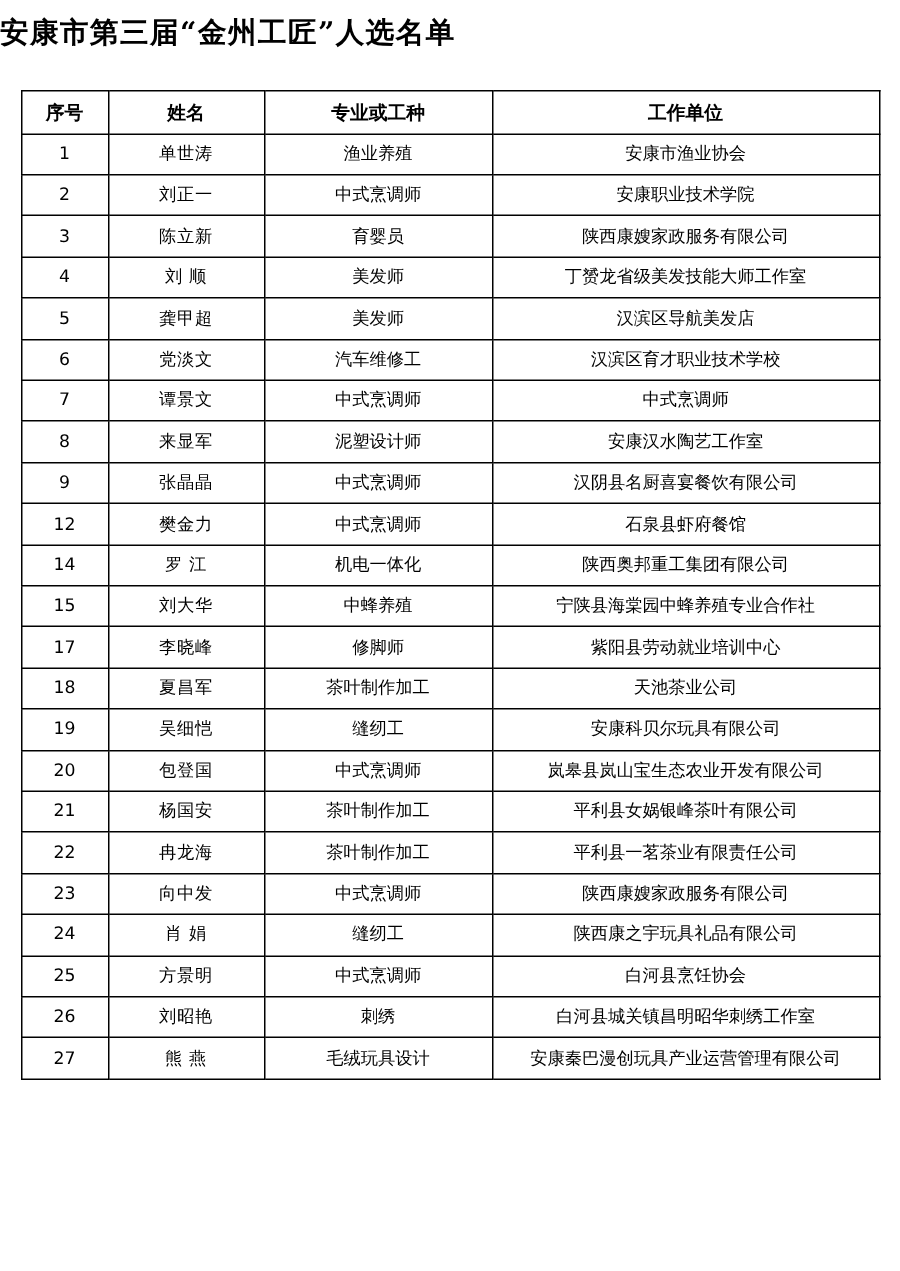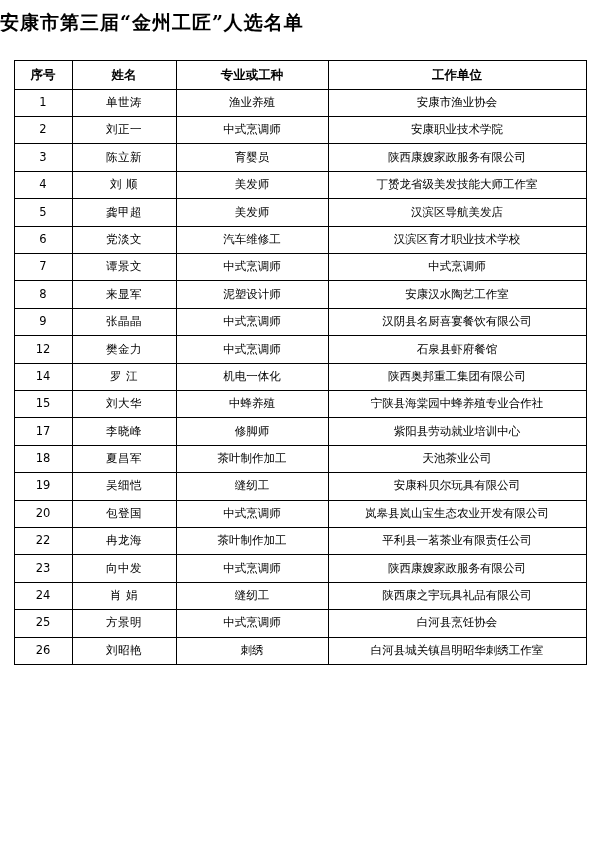--- a/index.html
+++ b/index.html
@@ -176,20 +176,26 @@
           <td class="trade">缝纫工</td>
           <td class="unit">安康科贝尔玩具有限公司</td>
         </tr>
       <tr>
           <td class="idx">20</td>
           <td class="name">包登国</td>
           <td class="trade">中式烹调师</td>
           <td class="unit">岚皋县岚山宝生态农业开发有限公司</td>
         </tr>
       <tr>
+          <td class="idx">21</td>
+          <td class="name">杨国安</td>
+          <td class="trade">茶叶制作加工</td>
+          <td class="unit">平利县女娲银峰茶叶有限公司</td>
+        </tr>
+      <tr>
           <td class="idx">22</td>
           <td class="name">冉龙海</td>
           <td class="trade">茶叶制作加工</td>
           <td class="unit">平利县一茗茶业有限责任公司</td>
         </tr>
       <tr>
           <td class="idx">23</td>
           <td class="name">向中发</td>
           <td class="trade">中式烹调师</td>
           <td class="unit">陕西康嫂家政服务有限公司</td>
@@ -205,16 +211,22 @@
           <td class="name">方景明</td>
           <td class="trade">中式烹调师</td>
           <td class="unit">白河县烹饪协会</td>
         </tr>
       <tr>
           <td class="idx">26</td>
           <td class="name">刘昭艳</td>
           <td class="trade">刺绣</td>
           <td class="unit">白河县城关镇昌明昭华刺绣工作室</td>
         </tr>
+      <tr>
+          <td class="idx">27</td>
+          <td class="name">熊 燕</td>
+          <td class="trade">毛绒玩具设计</td>
+          <td class="unit">安康秦巴漫创玩具产业运营管理有限公司</td>
+        </tr>
     </tbody>
   </table>
 
 </div>
 
 </body></html>

